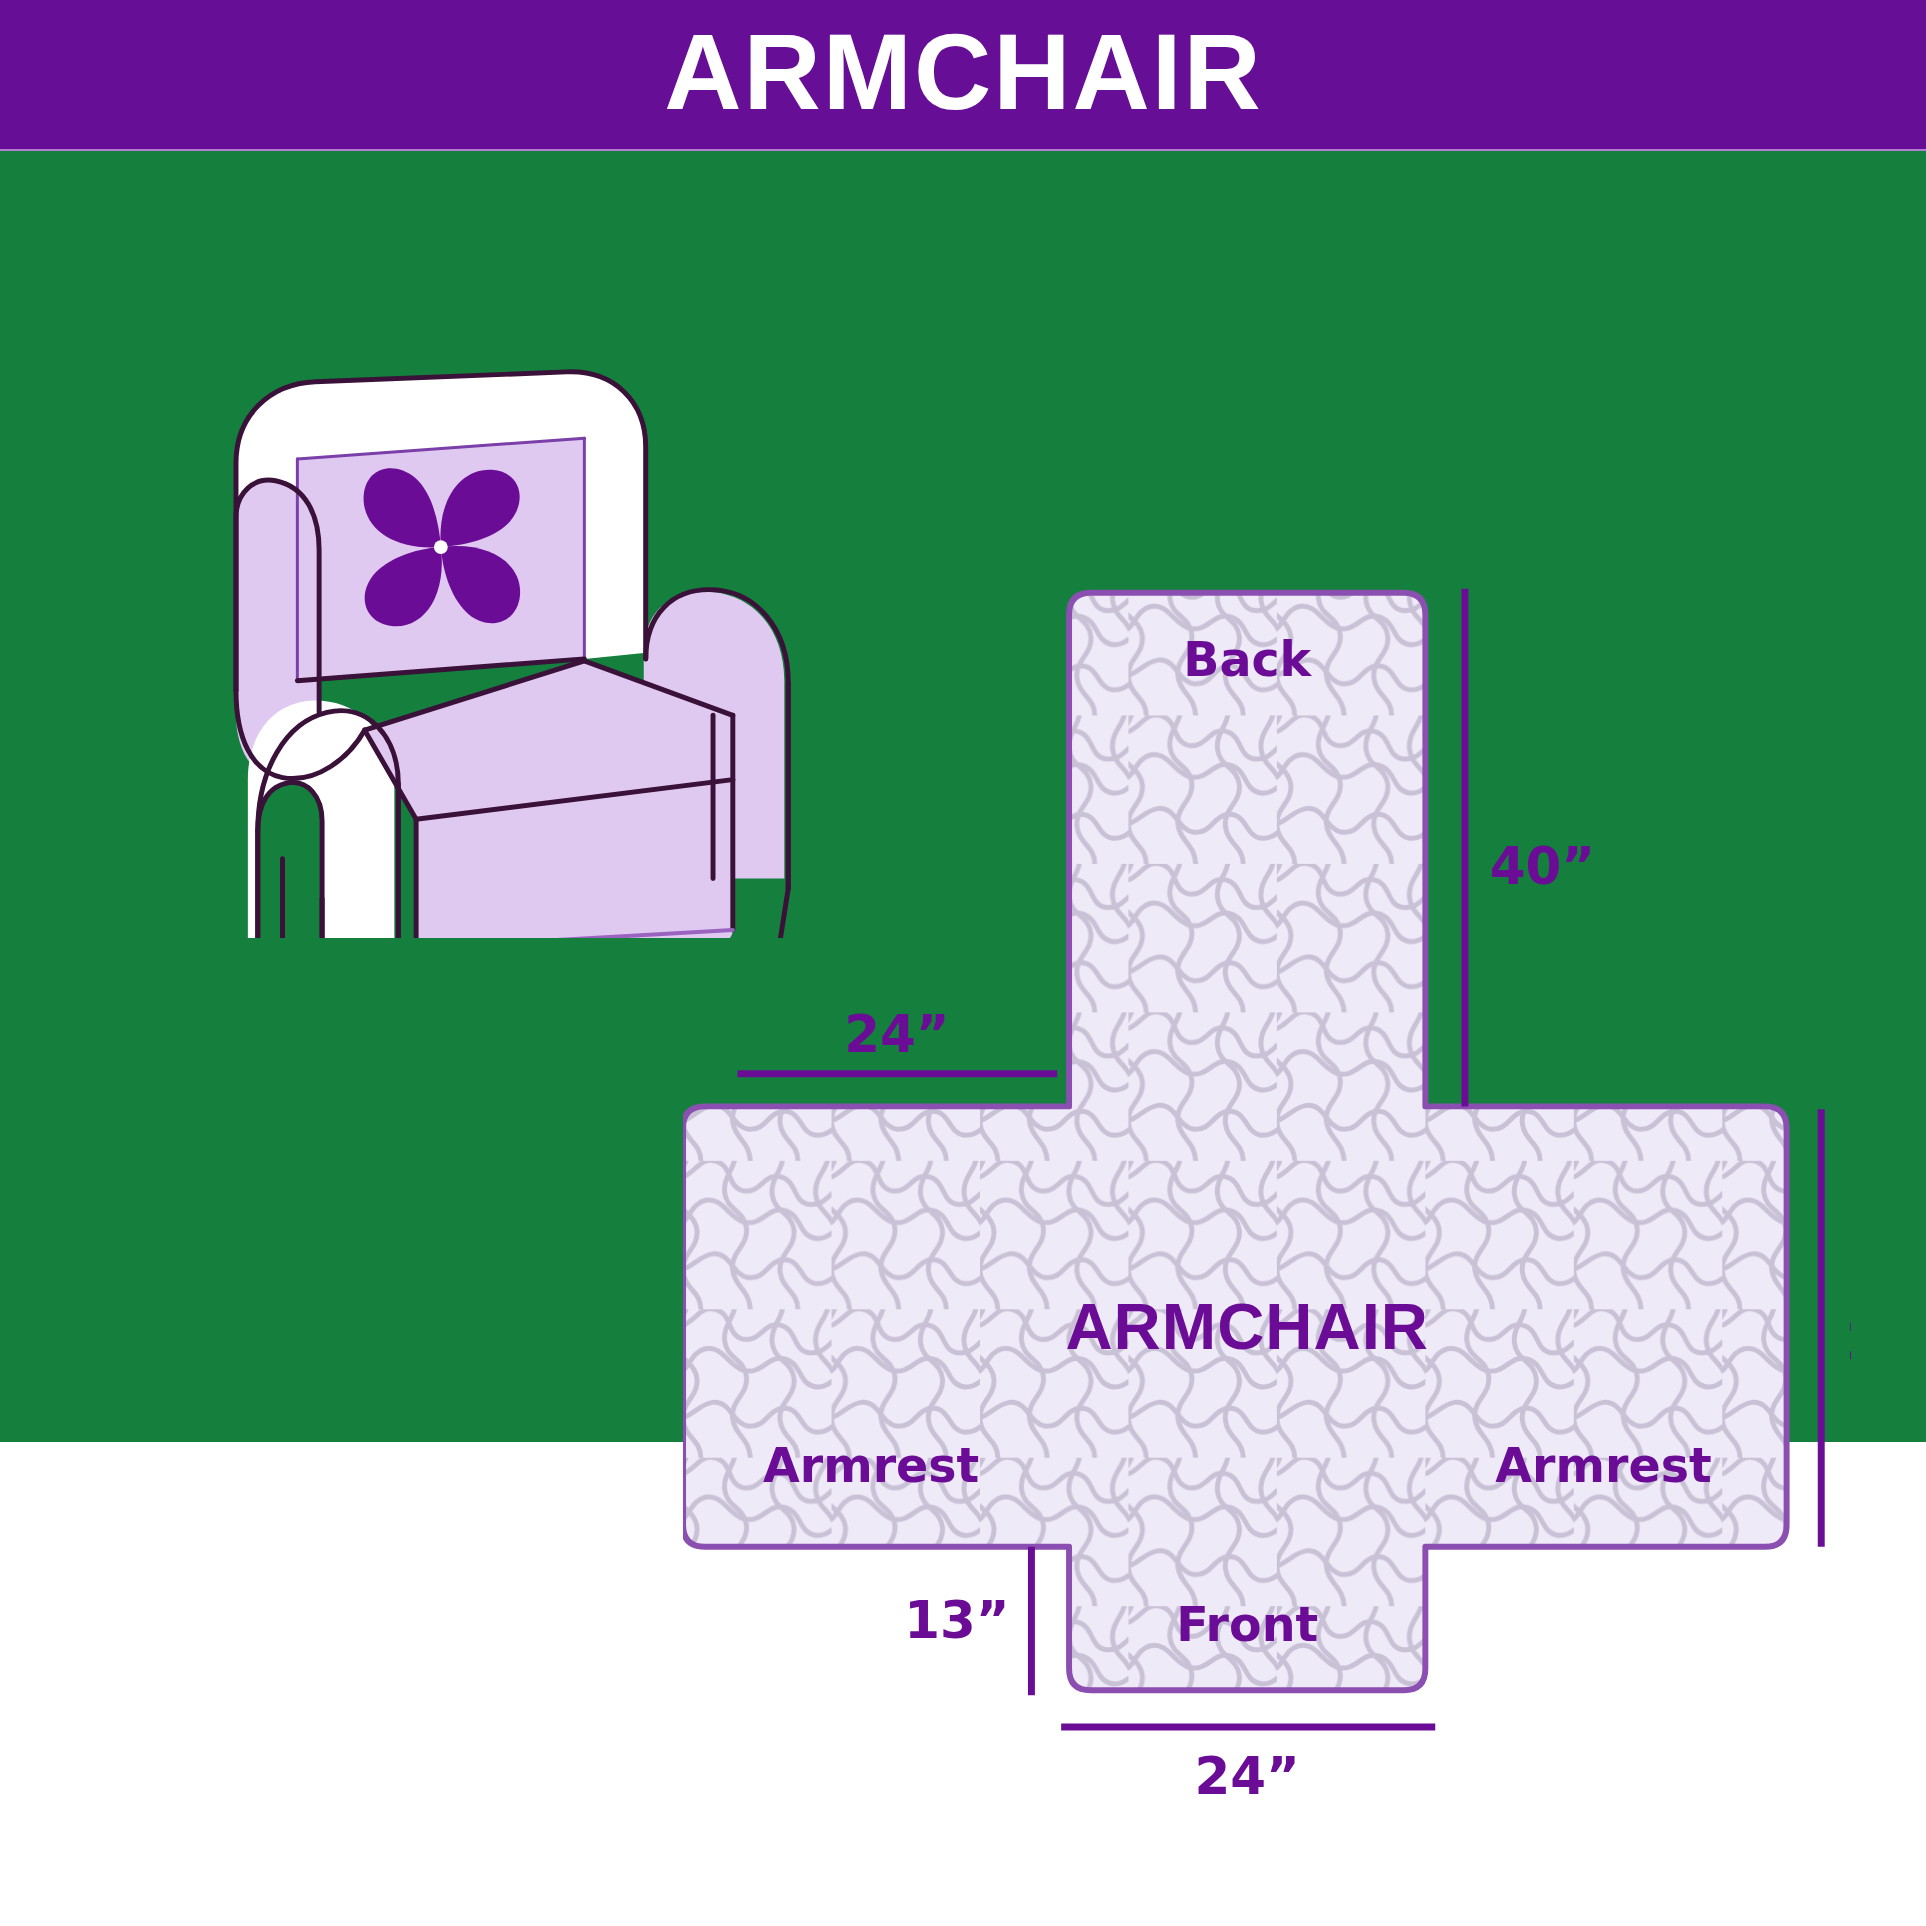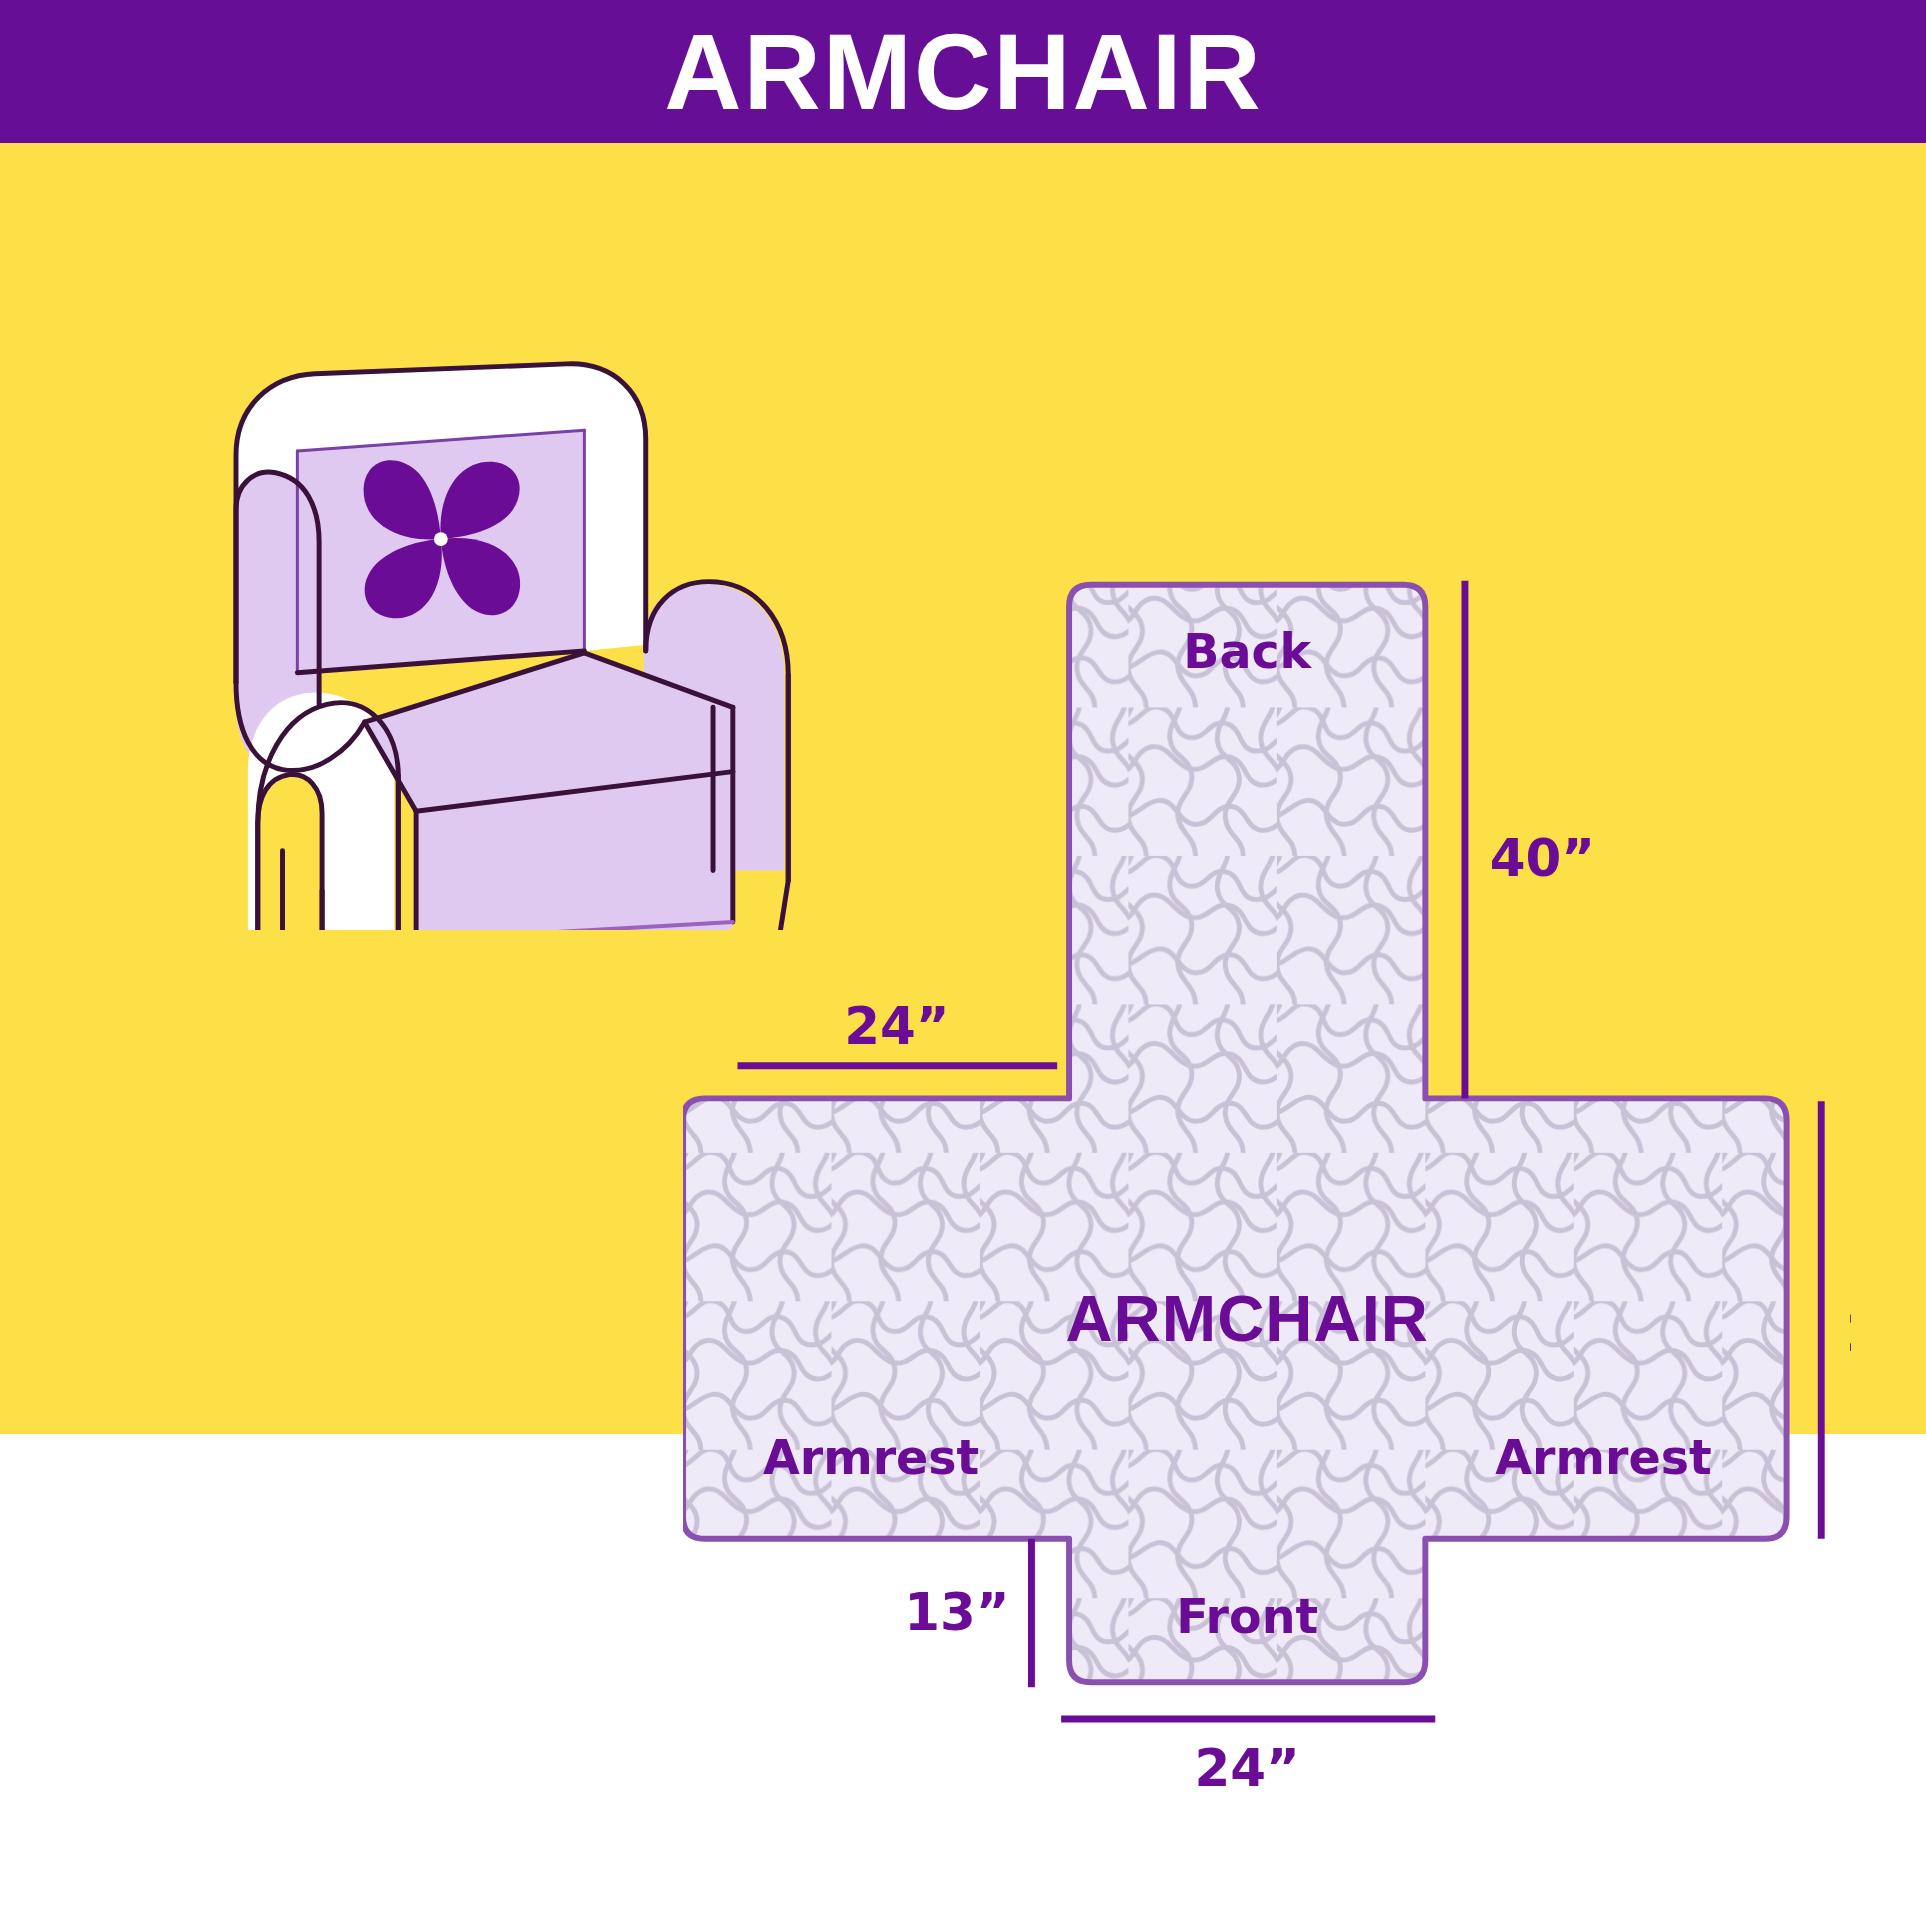--- a/index.html
+++ b/index.html
@@ -43,24 +43,24 @@
     top: 149px;
     width: 1927px;
     height: 5px;
     background: #b07fd0;
   }
 
   
   #content-area {
     position: absolute;
     left: 0;
-    top: 143px;
+    top: 151px;
     width: 1927px;
     height: 1291px;
-    background: #fde047;
+    background: #15803d;
   }
 
   
   #armchair-illustration {
     position: absolute;
     left: 119px;
     top: 114px;
     width: 713px;
     height: 673px;
   }

